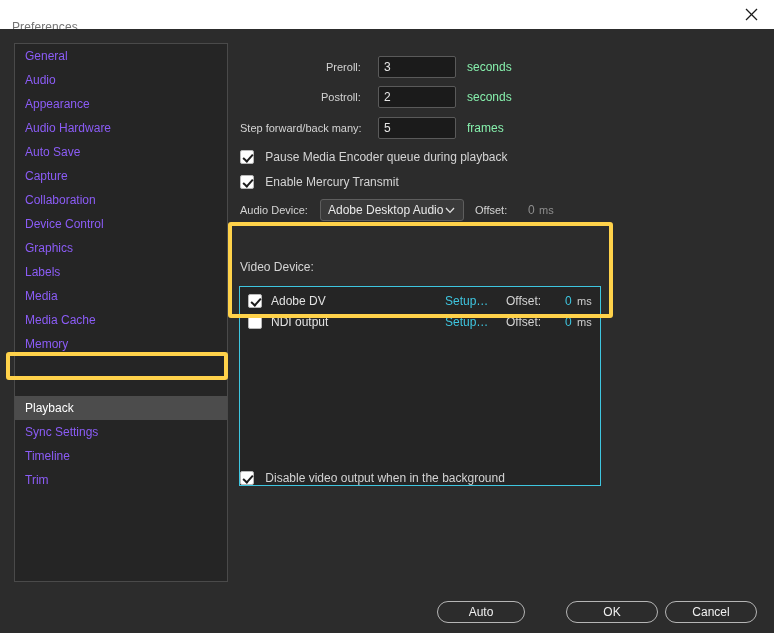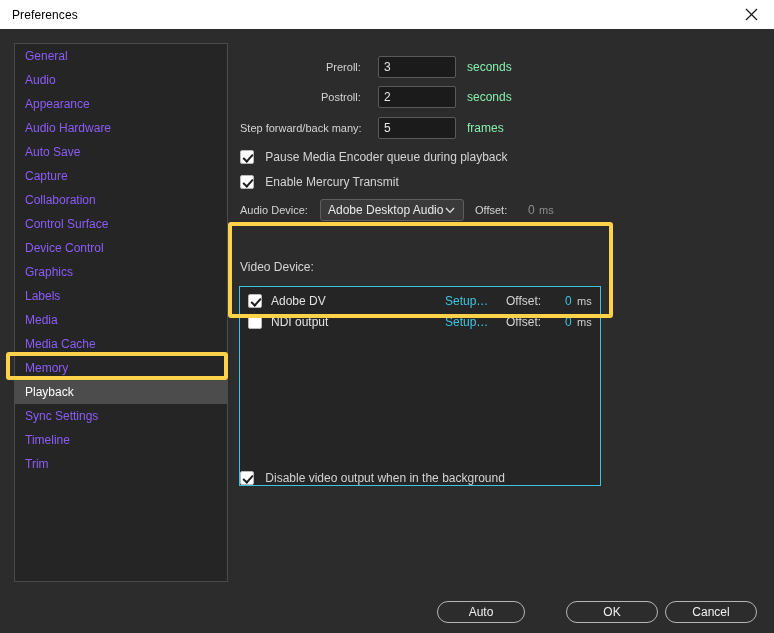--- a/index.html
+++ b/index.html
@@ -16,22 +16,22 @@
   }
 
   
   #titlebar {
     position: absolute; left: 0; top: 0;
     width: 774px; height: 29px;
     background: #ffffff;
     border-bottom: 1px solid #d0d0d0;
   }
   #titlebar-text {
-    position: absolute; left: 12px; top: 8px;
-    font-size: 12px; color: #000000;
+    position: absolute; left: 12px; top: 20px;
+    font-size: 12px; color: #737373;
     letter-spacing: .1px;
   }
   #close-btn {
     position: absolute; right: 0; top: 0;
     width: 46px; height: 29px;
     display: flex; align-items: center; justify-content: center;
     cursor: default;
   }
   #close-btn svg { display:block; }
 
@@ -56,20 +56,21 @@
     line-height: 24px;
     padding-left: 10px;
     font-size: 12px;
     color: #8b5cf6;
     white-space: nowrap;
     cursor: default;
   }
   .side-item.selected {
     background: #4c4c4c;
     color: #ffffff;
+    margin-top: 40px;
   }
 
   
   .row {
     position: absolute;
     height: 24px;
     line-height: 24px;
     white-space: nowrap;
   }
   .lbl {
@@ -228,21 +229,20 @@
 <div id="dialog-body">
 
   <div id="sidebar">
     <div class="side-item"><span>General</span></div>
     <div class="side-item"><span>Audio</span></div>
     <div class="side-item"><span>Appearance</span></div>
     <div class="side-item"><span>Audio Hardware</span></div>
     <div class="side-item"><span>Auto Save</span></div>
     <div class="side-item"><span>Capture</span></div>
     <div class="side-item"><span>Collaboration</span></div>
-    <div class="side-item"><span>Control Surface</span></div>
     <div class="side-item"><span>Device Control</span></div>
     <div class="side-item"><span>Graphics</span></div>
     <div class="side-item"><span>Labels</span></div>
     <div class="side-item"><span>Media</span></div>
     <div class="side-item"><span>Media Cache</span></div>
     <div class="side-item"><span>Memory</span></div>
     <div class="side-item selected"><span>Playback</span></div>
     <div class="side-item"><span>Sync Settings</span></div>
     <div class="side-item"><span>Timeline</span></div>
     <div class="side-item"><span>Trim</span></div>

